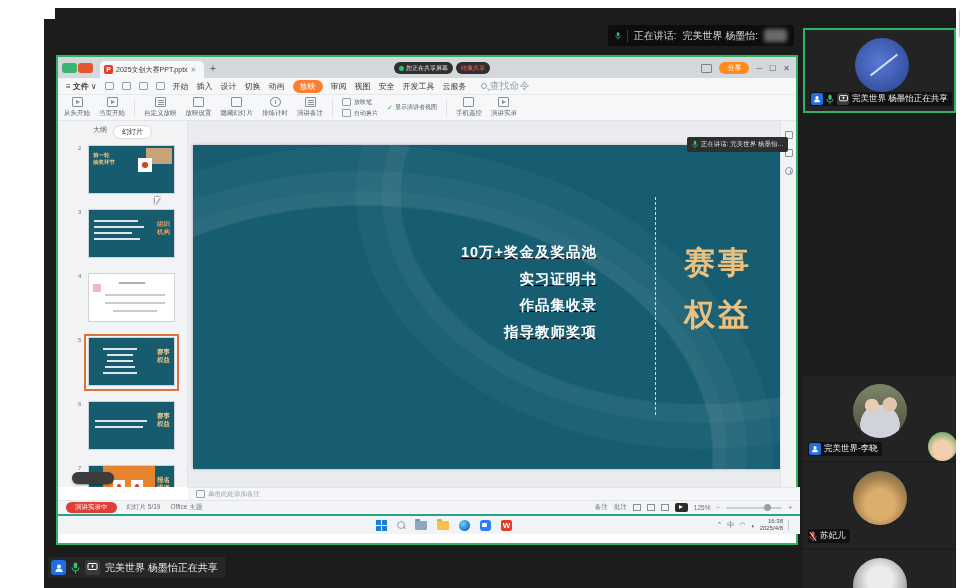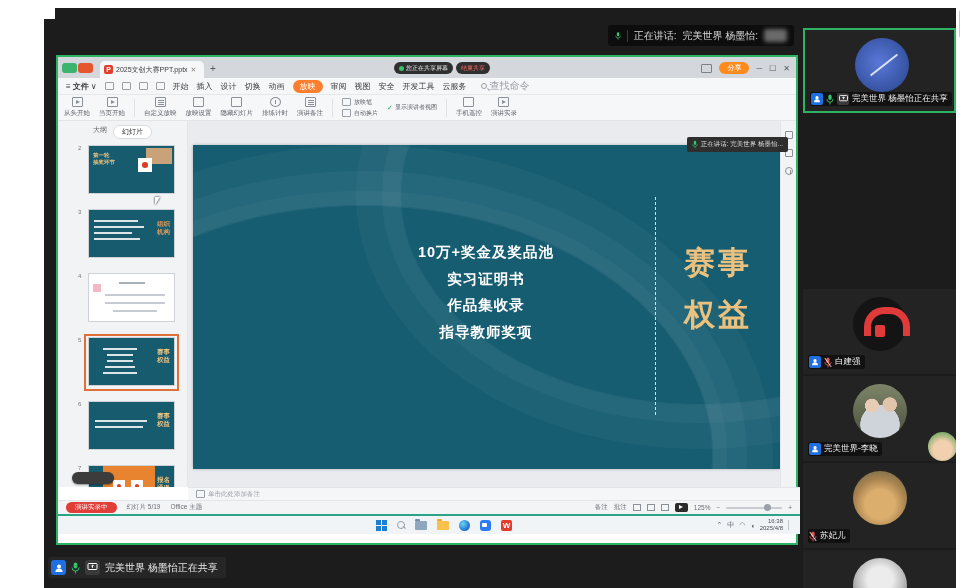--- a/index.html
+++ b/index.html
@@ -88,21 +88,21 @@
   .cursor{position:absolute;left:97px;top:76px;width:0;height:0;border-left:5px solid #fff;border-bottom:8px solid transparent;filter:drop-shadow(0 0 1px #000);}
 
   
   .canvas{position:absolute;left:130px;top:64px;width:596px;height:366px;background:#e9ebee;}
   .rrail{position:absolute;right:0;top:64px;width:16px;height:366px;background:#f2f3f5;border-left:1px solid #e3e5e8;display:flex;flex-direction:column;align-items:center;gap:10px;padding-top:10px;}
   .rrail .gico{width:8px;height:8px;}
   .slide{position:absolute;left:5px;top:24px;width:587px;height:324px;background:#175d72;overflow:hidden;box-shadow:0 0 3px rgba(0,0,0,.25);}
   .wave1,.wave2{position:absolute;border-radius:50%;border:1px solid rgba(255,255,255,.06);}
   .wave1{width:700px;height:500px;left:-180px;top:60px;box-shadow:0 0 0 14px rgba(255,255,255,.03),0 0 0 34px rgba(255,255,255,.04),0 0 0 60px rgba(255,255,255,.03);}
   .wave2{width:600px;height:420px;right:-220px;top:-160px;box-shadow:0 0 0 18px rgba(255,255,255,.04),0 0 0 44px rgba(255,255,255,.03);}
-  .bullets{position:absolute;left:168px;top:94px;width:250px;text-align:center;}
+  .bullets{position:absolute;left:154px;top:94px;width:250px;text-align:right;text-decoration:underline;}
   .bullets div{font-size:14.5px;font-weight:bold;color:#fff;line-height:26.5px;letter-spacing:1px;}
   .dashline{position:absolute;left:462px;top:52px;height:218px;border-left:1.5px dashed rgba(255,255,255,.8);}
   .bigside{position:absolute;left:482px;top:92px;width:86px;text-align:center;font-size:31px;font-weight:bold;line-height:52px;letter-spacing:3px;color:#eac17e;}
   .minispeak{position:absolute;right:-4px;top:16px;height:15px;background:#2e2e2e;border-radius:2px;display:flex;align-items:center;gap:3px;padding:0 5px;z-index:5;}
   .minispeak span{font-size:6.5px;color:#ddd;white-space:nowrap;}
 
   
   .notesbar{position:absolute;left:130px;top:430px;width:612px;height:13px;background:#f5f6f8;border-top:1px solid #e3e5e8;display:flex;align-items:center;gap:3px;padding-left:8px;}
   .notesbar span{font-size:6.5px;color:#9aa0a8;}
   .statusbar{position:absolute;left:0;top:443px;width:742px;height:14px;background:#f3f4f6;border-top:1px solid #e3e5e8;display:flex;align-items:center;gap:10px;padding:0 8px;}
@@ -471,38 +471,20 @@
               <rect x="0.5" y="0.5" width="9" height="6" rx="1" fill="none" stroke="#fff"></rect>
               <path d="M5 2.2v2.6M3.8 3.2L5 2l1.2 1.2" stroke="#fff" fill="none"></path>
             </svg>
           </div>
         <span>完美世界 杨墨怡正在共享</span>
       </div>
     </div>
 
 
 
-    <div class="ptile" style="top:281px">
-      <div class="pavatar av-head"></div>
-      <div class="plabel">
-        <div class="bsq blue">
-            <svg width="8" height="8" viewBox="0 0 10 10">
-              <circle cx="5" cy="3.4" r="2" fill="#fff"></circle>
-              <path d="M1.4 9a3.6 3.6 0 0 1 7.2 0z" fill="#fff"></path>
-            </svg>
-          </div>
-        <svg width="8" height="11" viewBox="0 0 9 12">
-            <rect x="2.7" y="0.5" width="3.6" height="6" rx="1.8" fill="#e35348"></rect>
-            <path d="M1 5.5a3.5 3.5 0 0 0 7 0" stroke="#e35348" fill="none"></path>
-            <rect x="4" y="9" width="1" height="2.5" fill="#e35348"></rect>
-            <line x1="1" y1="1" x2="8" y2="11" stroke="#fff" stroke-width="1"></line>
-          </svg>
-        <span>白建强</span>
-      </div>
-    </div>
 
     <div class="ptile" style="top:368px">
       <div class="pavatar av-girls"></div>
       <div class="plabel">
         <div class="bsq blue">
             <svg width="8" height="8" viewBox="0 0 10 10">
               <circle cx="5" cy="3.4" r="2" fill="#fff"></circle>
               <path d="M1.4 9a3.6 3.6 0 0 1 7.2 0z" fill="#fff"></path>
             </svg>
           </div>

